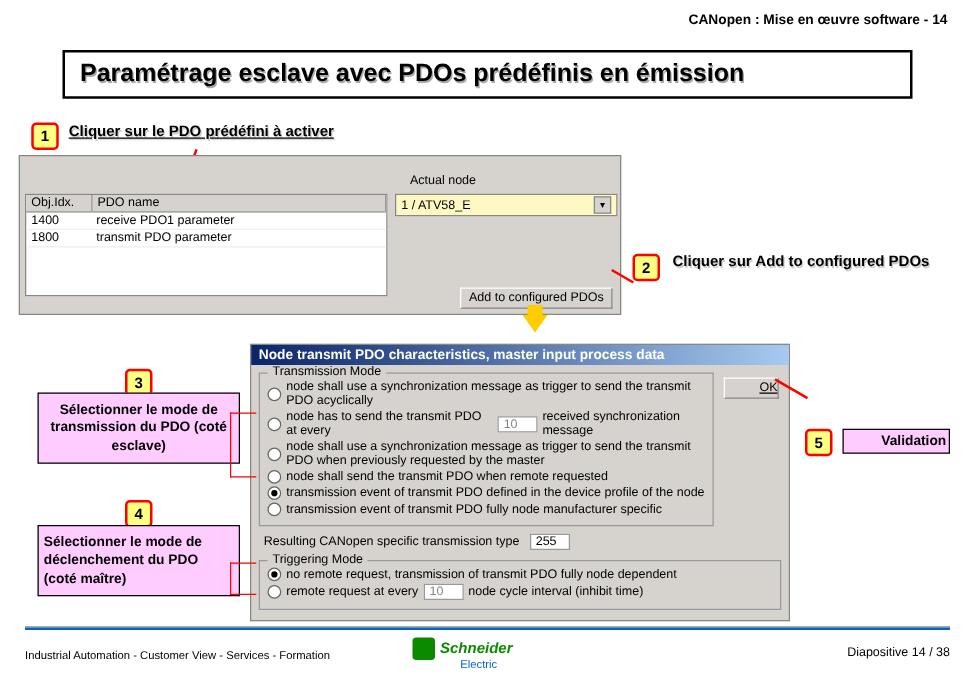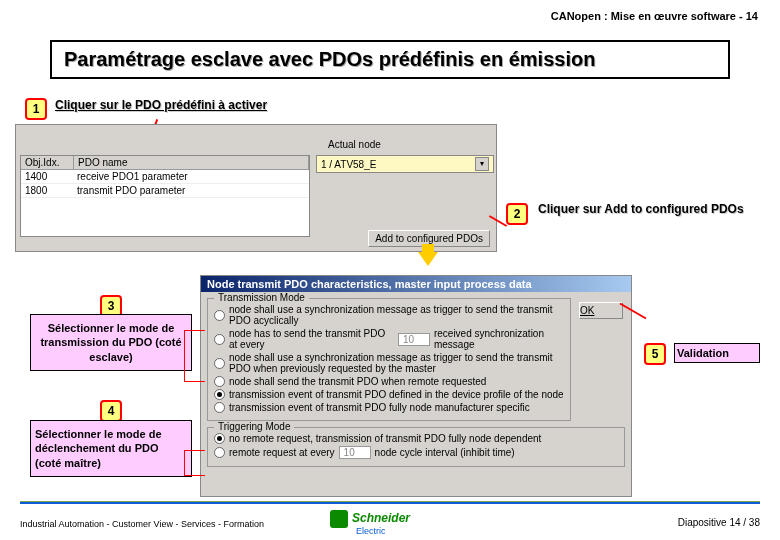--- a/index.html
+++ b/index.html
@@ -81,21 +81,21 @@
     font-size: 11px;
     padding: 6px 4px;
     line-height: 1.3;
   }
   .step5 { position: absolute; top: 343px; left: 644px; }
   .step5-box {
     position: absolute; top: 343px; left: 674px;
     width: 80px;
     background: #ffccff;
     border: 1px solid #000;
-    text-align: left;
+    text-align: right;
     font-weight: bold;
     font-size: 11px;
     padding: 3px 2px;
   }
 
   
   .app-top {
     position: absolute;
     top: 124px;
     left: 15px;
@@ -245,39 +245,39 @@
     position: absolute;
     top: 26px;
     right: 8px;
     width: 42px;
     background: #d6d3ce;
     border: 1px solid #888;
     border-top-color: #fff;
     border-left-color: #fff;
     padding: 2px 0;
     font-size: 10px;
-    text-align: left;
+    text-align: right;
     text-decoration: underline;
   }
   .result-row {
     display: flex;
     align-items: center;
     gap: 8px;
     padding: 2px 10px;
     font-size: 10px;
   }
 
   
   .hr1 { position: absolute; bottom: 38px; left: 20px; right: 20px; border-top: 1px solid #7fa050; }
   .hr2 { position: absolute; bottom: 36px; left: 20px; right: 20px; border-top: 2px solid #0b5ed7; }
   .foot-l { position: absolute; bottom: 10px; left: 20px; font-size: 9px; line-height: 1.2; }
   .foot-r { position: absolute; bottom: 12px; right: 20px; font-size: 10px; }
   .logo { position: absolute; bottom: 4px; left: 330px; font-size: 12px; font-style: italic; color: #0b8a00; font-weight: bold; }
   .logo .sq { display:inline-block; width:18px;height:18px;background:#0b8a00;border-radius:3px;margin-right:4px;vertical-align:middle;}
-  .logo-sub { display:block;font-size:9px;color:#0b5ed7;font-style:normal;font-weight:normal;margin-left:26px;margin-top:-2px;}
+  .logo-sub { display:block;font-size:9px;color:#0b5ed7;font-style:normal;font-weight:normal;margin-left:26px;margin-top:-2px;text-align:center;}
   .arrow-down-yellow {
     position: absolute;
     top: 252px;
     left: 418px;
     width: 0;
     height: 0;
     border-left: 10px solid transparent;
     border-right: 10px solid transparent;
     border-top: 14px solid #fc0;
   }
@@ -361,20 +361,24 @@
       </div>
     <div class="radio-row">
         <span class="radio sel"></span>
         <span>transmission event of transmit PDO defined in the device profile of the node</span>
       </div>
     <div class="radio-row">
         <span class="radio"></span>
         <span>transmission event of transmit PDO fully node manufacturer specific</span>
       </div>
   </div>
+  <div class="result-row">
+    <span>Resulting CANopen specific transmission type</span>
+    <span class="num-box active">255</span>
+  </div>
   <div class="grp" style="">
     <span class="grp-label">Triggering Mode</span>
     <div class="radio-row">
         <span class="radio sel"></span>
         <span>no remote request, transmission of transmit PDO fully node dependent</span>
       </div>
     <div class="radio-row">
         <span class="radio"></span>
         <span>remote request at every</span>
         <span class="num-box">10</span>

